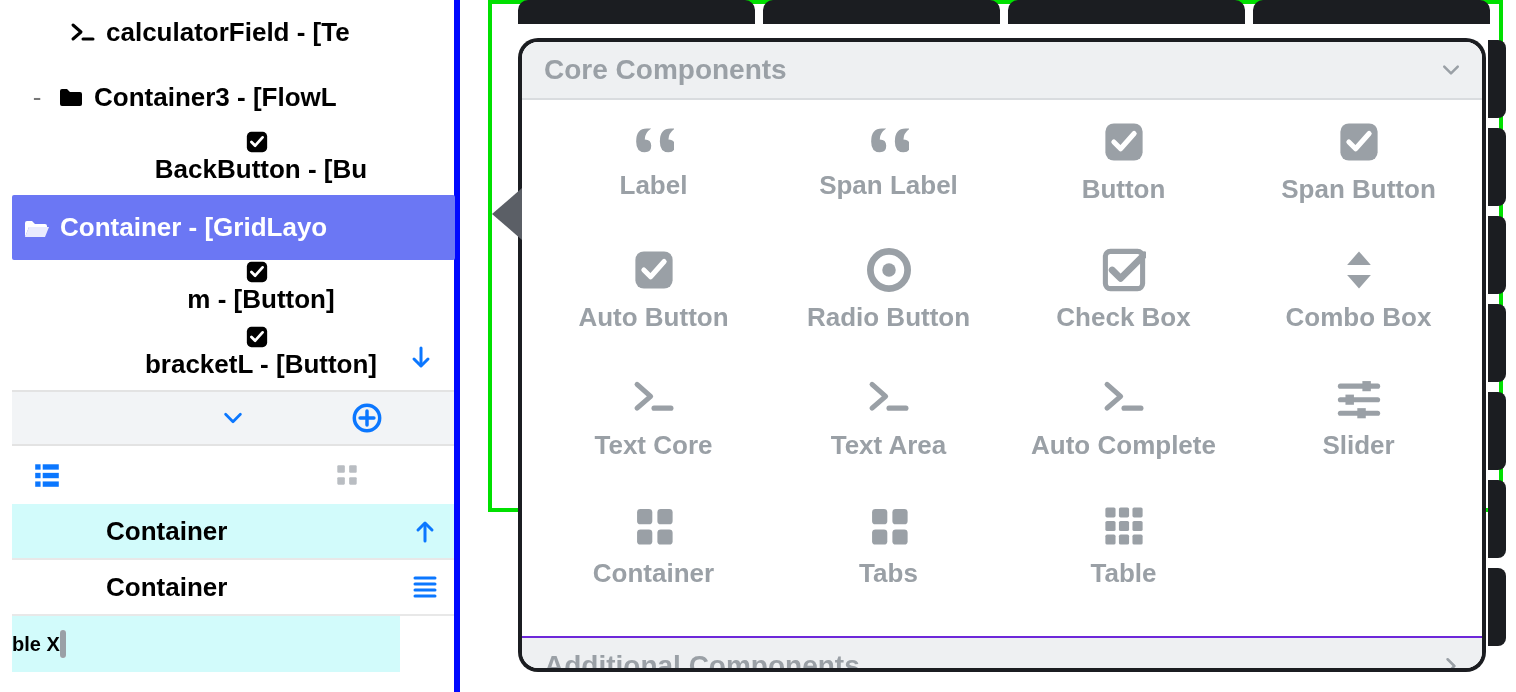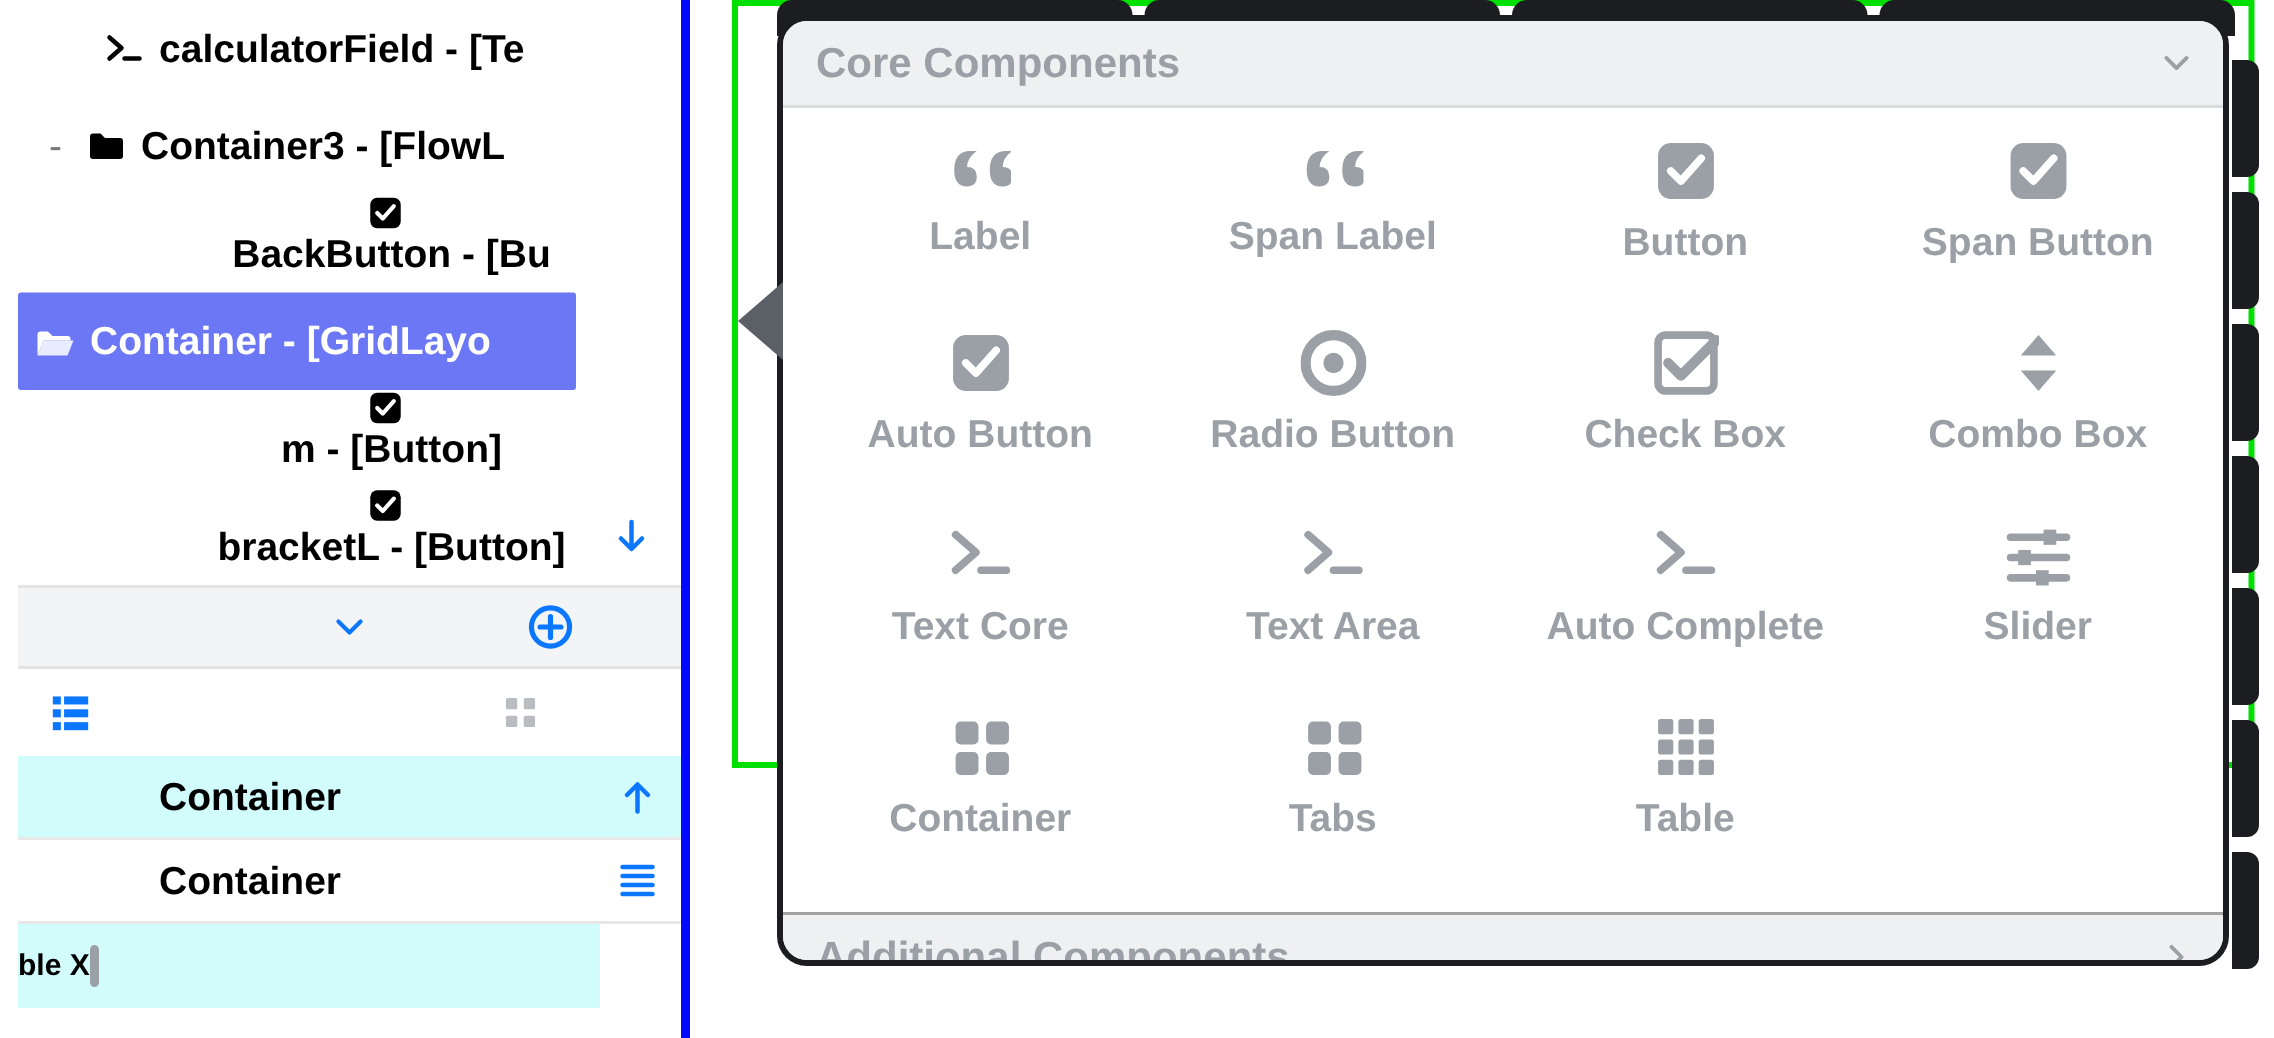--- a/index.html
+++ b/index.html
@@ -36,29 +36,29 @@
   .checkbox { width: 30px; height: 30px; border: 3px solid #9aa0a6; border-radius: 8px; background: #fff; }
 
   
   .right { flex: 1; position: relative; background: #fff; }
   .green-box { position: absolute; left: 28px; top: 0; width: 1015px; height: 512px; border: 4px solid #00e000; background: transparent; }
   .dark-back { position: absolute; left: 48px; top: 0; width: 992px; height: 100%; }
   .tab-bar { position: absolute; top: 0; left: 0; right: 0; height: 24px; display: flex; gap: 8px; padding: 0 10px; }
   .tab-stub { flex: 1; background: #1b1d21; border-top-left-radius: 10px; border-top-right-radius: 10px; height: 24px; }
   .side-stack { position: absolute; right: -6px; top: 40px; display: flex; flex-direction: column; gap: 10px; }
   .side-stub { width: 18px; height: 78px; background: #1b1d21; border-top-right-radius: 8px; border-bottom-right-radius: 8px; }
-  .panel { position: absolute; left: 60px; top: 12px; width: 964px; height: 630px; background: #fff; border: 2px solid #1b1d21; border-radius: 18px; box-shadow: 0 0 0 2px #1b1d21; overflow: hidden; }
+  .panel { position: absolute; left: 60px; top: 40px; width: 964px; height: 630px; background: #fff; border: 2px solid #1b1d21; border-radius: 18px; box-shadow: 0 0 0 2px #1b1d21; overflow: hidden; }
   .arrow-notch { position: absolute; left: 32px; top: 188px; width: 0; height: 0; border-top: 26px solid transparent; border-bottom: 26px solid transparent; border-right: 30px solid #5b5f66; z-index: 5; }
   .section-header { height: 58px; background: #eef0f2; border-bottom: 2px solid #d9dcdf; display: flex; align-items: center; padding: 0 22px; color: #9aa0a6; font-size: 28px; font-weight: 700; position: relative; }
   .section-header .chev-right { position: absolute; right: 20px; top: 50%; transform: translateY(-50%); }
   .grid { display: grid; grid-template-columns: repeat(4, 1fr); row-gap: 16px; padding: 20px 6px 20px 6px; }
   .cell { display: flex; flex-direction: column; align-items: center; justify-content: flex-start; gap: 10px; height: 112px; cursor: pointer; }
   .cell .lbl { color: #9aa0a6; font-size: 26px; font-weight: 700; text-align: center; }
   .ic { color: #9aa0a6; }
-  .core-bottom-border { border-bottom: 2px solid #a3a3a3; padding-left: 14px; }
+  .core-bottom-border { border-bottom: 2px solid #6d28d9; padding-left: 14px; }
 
   svg { display: block; }
 </style>
 </head>
 <body>
 
 <svg width="0" height="0" style="position:absolute">
   <defs>
     <g id="i-prompt">
         <path d="M3 5 L11 12 L3 19" stroke="currentColor" stroke-width="3" fill="none" stroke-linecap="round" stroke-linejoin="round"></path>
@@ -185,21 +185,21 @@
       <div class="tree-row indent3">
         <span class="spacer30"></span>
         <span class="tree-icon">
             <svg width="24" height="24" viewBox="0 0 26 26" style="color:#000">
               <use href="#i-check-badge"></use>
             </svg>
           </span>
         <span class="tree-text">BackButton - [Bu</span>
       </div>
 
-      <div class="tree-row indent1 selected" style="width:372px">
+      <div class="tree-row indent1 selected" style="width:443px">
         <span class="tree-icon folder-icon">
             <svg width="28" height="26" viewBox="0 0 28 26" style="color:#fff">
               <use href="#i-folder-open"></use>
             </svg>
           </span>
         <span class="tree-text">Container - [GridLayo</span>
       </div>
 
       <div class="tree-row indent3">
         <span class="tree-icon">

